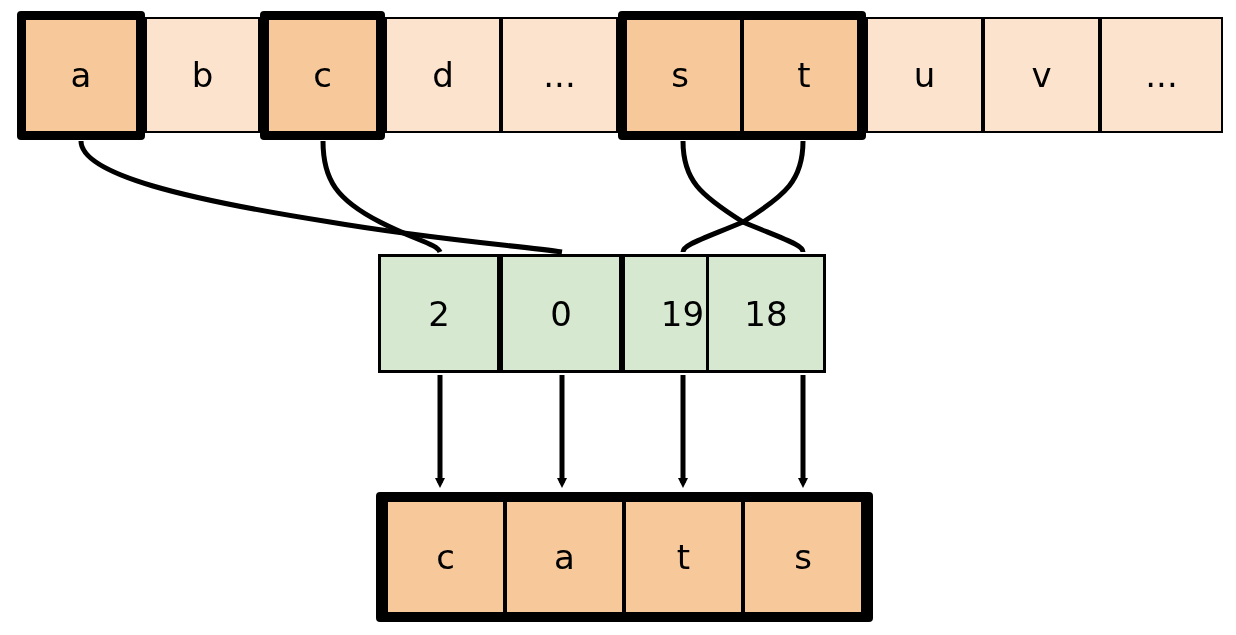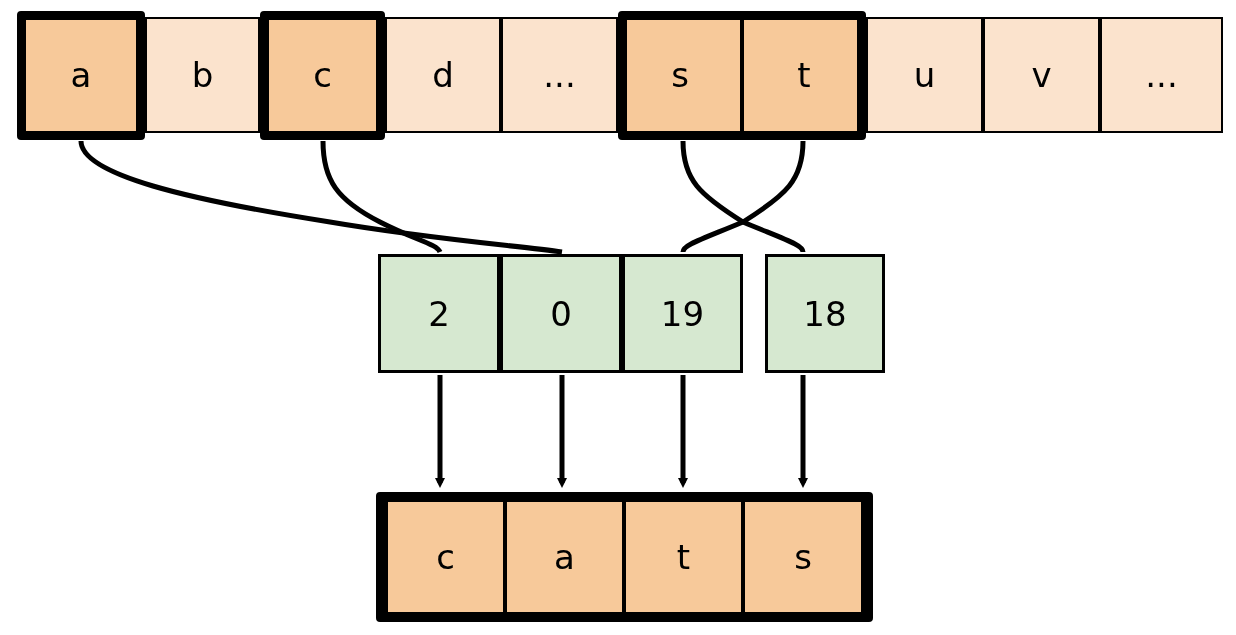--- a/index.html
+++ b/index.html
@@ -137,21 +137,21 @@
 
   <div class="cell idx-cell" style="left:378px;width:122px;">
     <span>2</span>
   </div>
   <div class="cell idx-cell" style="left:500px;width:122px;">
     <span>0</span>
   </div>
   <div class="cell idx-cell" style="left:622px;width:121px;">
     <span>19</span>
   </div>
-  <div class="cell idx-cell" style="left:765px;width:120px;">
+  <div class="cell idx-cell" style="left:706px;width:120px;">
     <span>18</span>
   </div>
 
   <div class="cell out-cell" style="left:386px;width:119px;">
     <span>c</span>
   </div>
   <div class="cell out-cell" style="left:505px;width:119px;">
     <span>a</span>
   </div>
   <div class="cell out-cell" style="left:624px;width:119px;">

